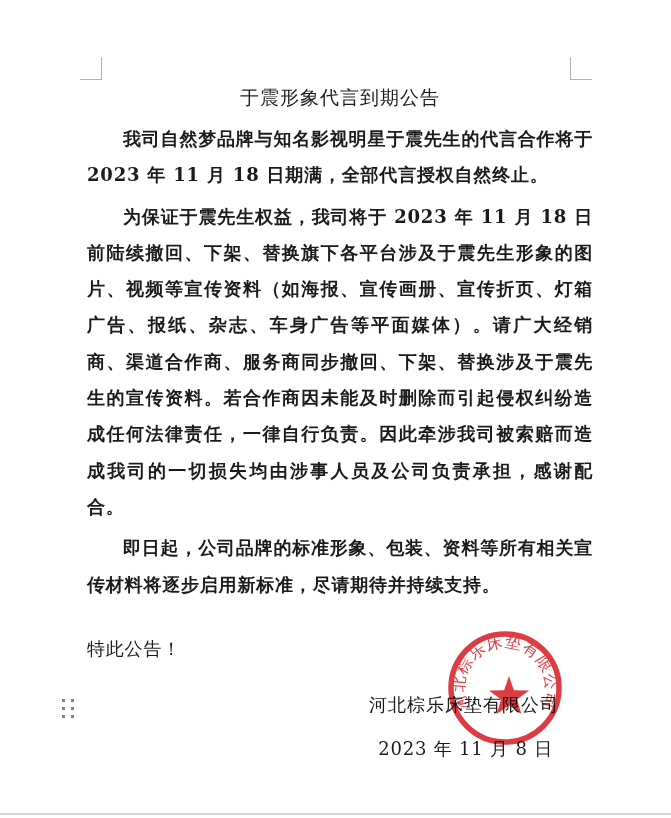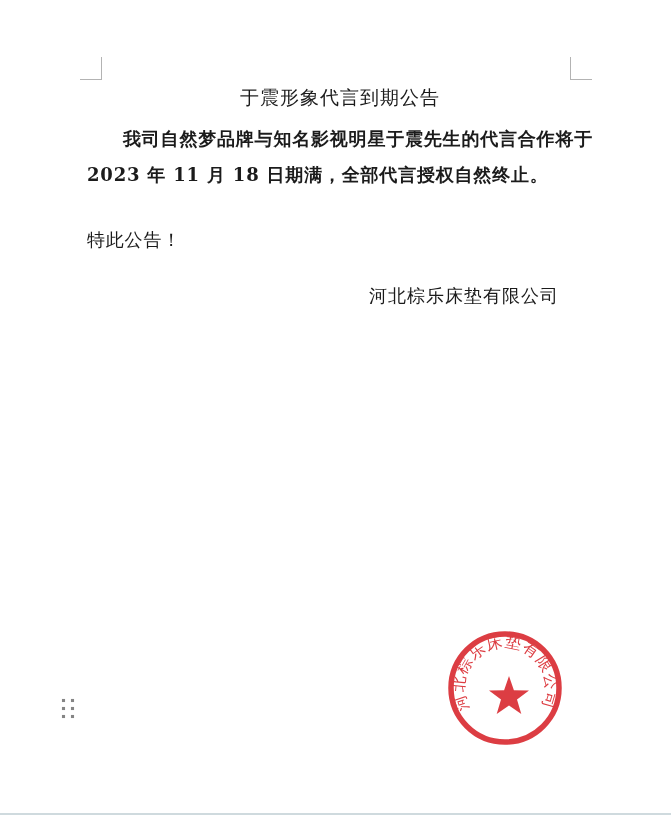--- a/index.html
+++ b/index.html
@@ -48,22 +48,25 @@
 </style>
 </head>
 <body>
 
 <div class="crop crop-left"></div>
 <div class="crop crop-right"></div>
 
 <div class="content">
   <h1 class="doc-title">于震形象代言到期公告</h1>
   <p class="para">我司自然梦品牌与知名影视明星于震先生的代言合作将于 2023 年 11 月 18 日期满，全部代言授权自然终止。</p>
+  <p class="para">为保证于震先生权益，我司将于 2023 年 11 月 18 日前陆续撤回、下架、替换旗下各平台涉及于震先生形象的图片、视频等宣传资料（如海报、宣传画册、宣传折页、灯箱广告、报纸、杂志、车身广告等平面媒体）。请广大经销商、渠道合作商、服务商同步撤回、下架、替换涉及于震先生的宣传资料。若合作商因未能及时删除而引起侵权纠纷造成任何法律责任，一律自行负责。因此牵涉我司被索赔而造成我司的一切损失均由涉事人员及公司负责承担，感谢配合。</p>
+  <p class="para">即日起，公司品牌的标准形象、包装、资料等所有相关宣传材料将逐步启用新标准，尽请期待并持续支持。</p>
   <p class="closing">特此公告！</p>
   <p class="sig-company">河北棕乐床垫有限公司</p>
+  <p class="sig-date">2023 年 11 月 8 日</p>
 </div>
 
 <svg class="seal" viewBox="0 0 150 150" aria-hidden="true">
   <circle cx="75" cy="74" r="54" fill="none" stroke="#d9282e" stroke-width="5.5"></circle>
   <path transform="translate(79,83)" fill="#d9282e" d="M0,-21 L4.9,-6.8 L20,-6.5 L8,2.6 L12.3,17 L0,8.4 L-12.3,17 L-8,2.6 L-20,-6.5 L-4.9,-6.8 Z"></path>
   <defs>
     <path id="sealArc" d="M 39.5 94.5 A 41 41 0 1 1 110.5 94.5" fill="none"></path>
   </defs>
   <text font-size="15.5" fill="#d9282e" letter-spacing="1" font-family="'DejaVu Serif','Liberation Serif',serif">
     <textPath href="#sealArc" startOffset="0" textLength="170" lengthAdjust="spacingAndGlyphs">河北棕乐床垫有限公司</textPath>

